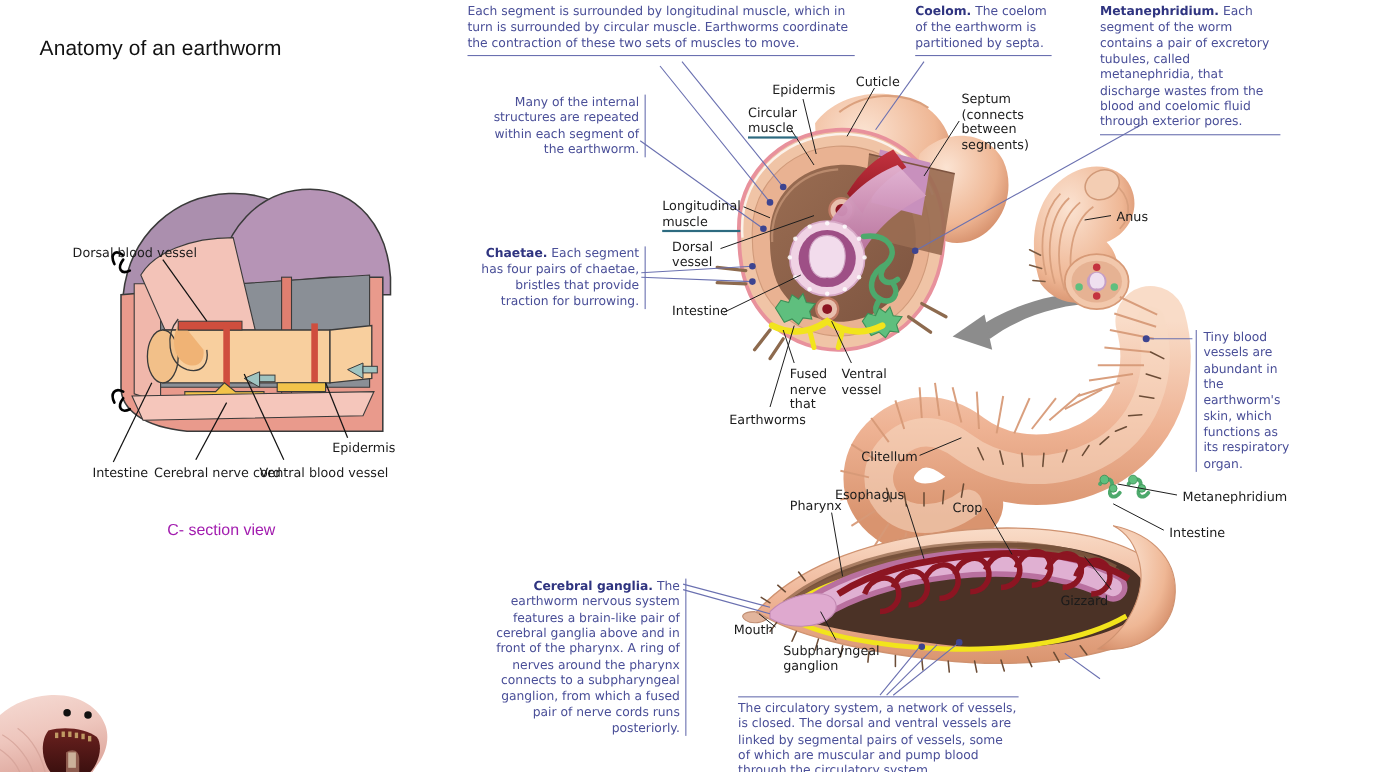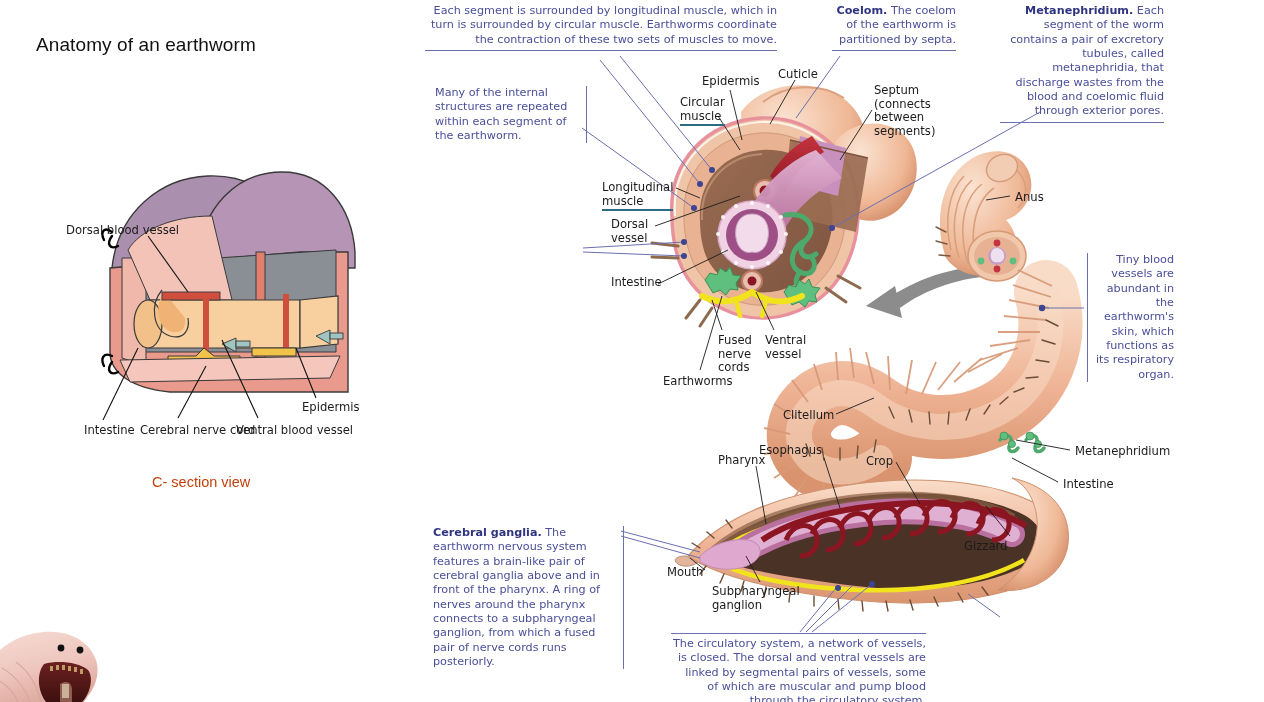--- a/index.html
+++ b/index.html
@@ -9,35 +9,34 @@
   }
   #stage{position:absolute;left:0;top:0;width:1264px;height:702px;}
 
   
   .abs{position:absolute;}
   .slide-title{
     left:36px;top:34px;font-size:19px;color:#111;letter-spacing:.1px;
     white-space:nowrap;
   }
   .caption{
-    left:152px;top:474px;font-size:14.5px;color:#c2410c;white-space:nowrap;
+    left:152px;top:474px;font-size:14.5px;color:#a21caf;white-space:nowrap;
   }
 
   
   .callout{
     color:#4a4f98;font-size:11.2px;line-height:1.28;
     font-family:"DejaVu Sans",sans-serif;
-    text-align:right;
   }
   .callout b{color:#2f3480;font-weight:bold;}
   .callout .rule{
     display:block;height:1px;background:#6a70b0;margin-top:3px;
   }
-  .callout.right-al{text-align:left;}
-  .callout.left-bar{border-left:1px solid #6a70b0;padding-left:6px;}
+  .callout.right-al{text-align:right;}
+  .callout.left-bar{border-left:1px solid #6a70b0;padding-left:6px;margin-top:47px;}
   .callout.right-bar{border-right:1px solid #6a70b0;padding-right:5px;}
   .rule-top{border-top:1px solid #6a70b0;padding-top:3px;}
 
   
   .lab{
     color:#1b1b1b;font-size:11.6px;line-height:1.18;
     font-family:"DejaVu Sans",sans-serif;white-space:pre-line;
   }
   .lab.tealline{border-bottom:2.5px solid #2d6b80;padding-bottom:1px;display:inline-block;}
 
@@ -471,21 +470,21 @@
 (connects
 between
 segments)</div>
   <div class="abs lab tealline" style="left:602px;top:181px">Longitudinal
 muscle</div>
   <div class="abs lab" style="left:611px;top:218px">Dorsal
 vessel</div>
   <div class="abs lab" style="left:611px;top:276px">Intestine</div>
   <div class="abs lab" style="left:718px;top:334px">Fused
 nerve
-cords</div>
+that</div>
   <div class="abs lab" style="left:765px;top:334px">Ventral
 vessel</div>
   <div class="abs lab" style="left:663px;top:375px">Earthworms</div>
   <div class="abs lab" style="left:1015px;top:191px">Anus</div>
 
   <div class="abs lab" style="left:783px;top:409px">Clitellum</div>
   <div class="abs lab" style="left:759px;top:444px">Esophagus</div>
   <div class="abs lab" style="left:866px;top:455px">Crop</div>
   <div class="abs lab" style="left:718px;top:454px">Pharynx</div>
   <div class="abs lab" style="left:667px;top:566px">Mouth</div>
@@ -497,20 +496,23 @@
 
   <div class="abs callout" style="left:425px;top:4px;width:352px">
     <span>Each segment is surrounded by longitudinal muscle, which in turn is surrounded by circular muscle. Earthworms coordinate the contraction of these two sets of muscles to move.</span>
     <span class="rule"></span>
   </div>
 
   <div class="abs callout right-al right-bar" style="left:435px;top:86px;width:146px">
     <span>Many of the internal structures are repeated within each segment of the earthworm.</span>
   </div>
 
+  <div class="abs callout right-al right-bar" style="left:435px;top:224px;width:146px">
+    <b>Chaetae.</b><span> Each segment has four pairs of chaetae, bristles that provide traction for burrowing.</span>
+  </div>
 
   <div class="abs callout" style="left:832px;top:4px;width:124px">
     <b>Coelom.</b><span> The coelom of the earthworm is partitioned by septa.</span>
     <span class="rule"></span>
   </div>
 
   <div class="abs callout" style="left:1000px;top:4px;width:164px">
     <b>Metanephridium.</b><span> Each segment of the worm contains a pair of excretory tubules, called metanephridia, that discharge wastes from the blood and coelomic fluid through exterior pores.</span>
     <span class="rule"></span>
   </div>

